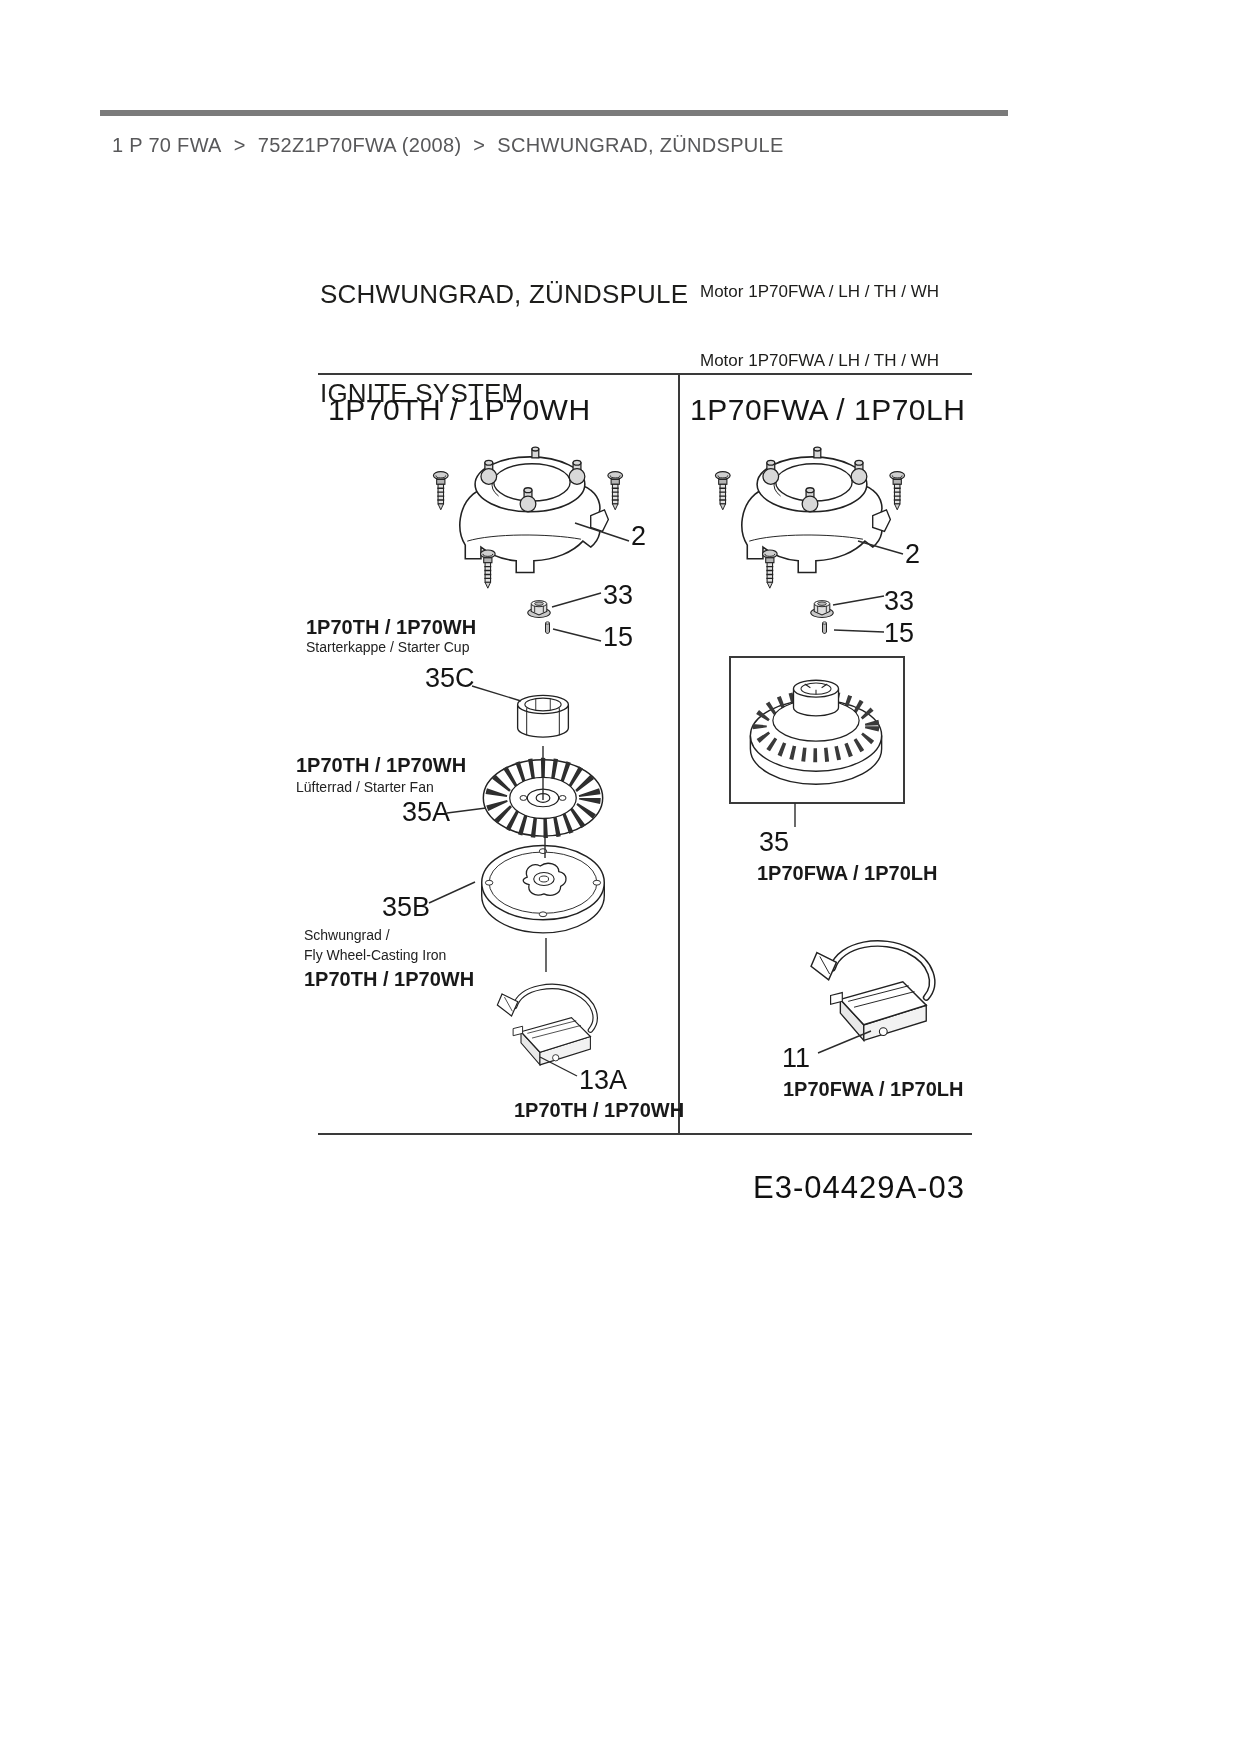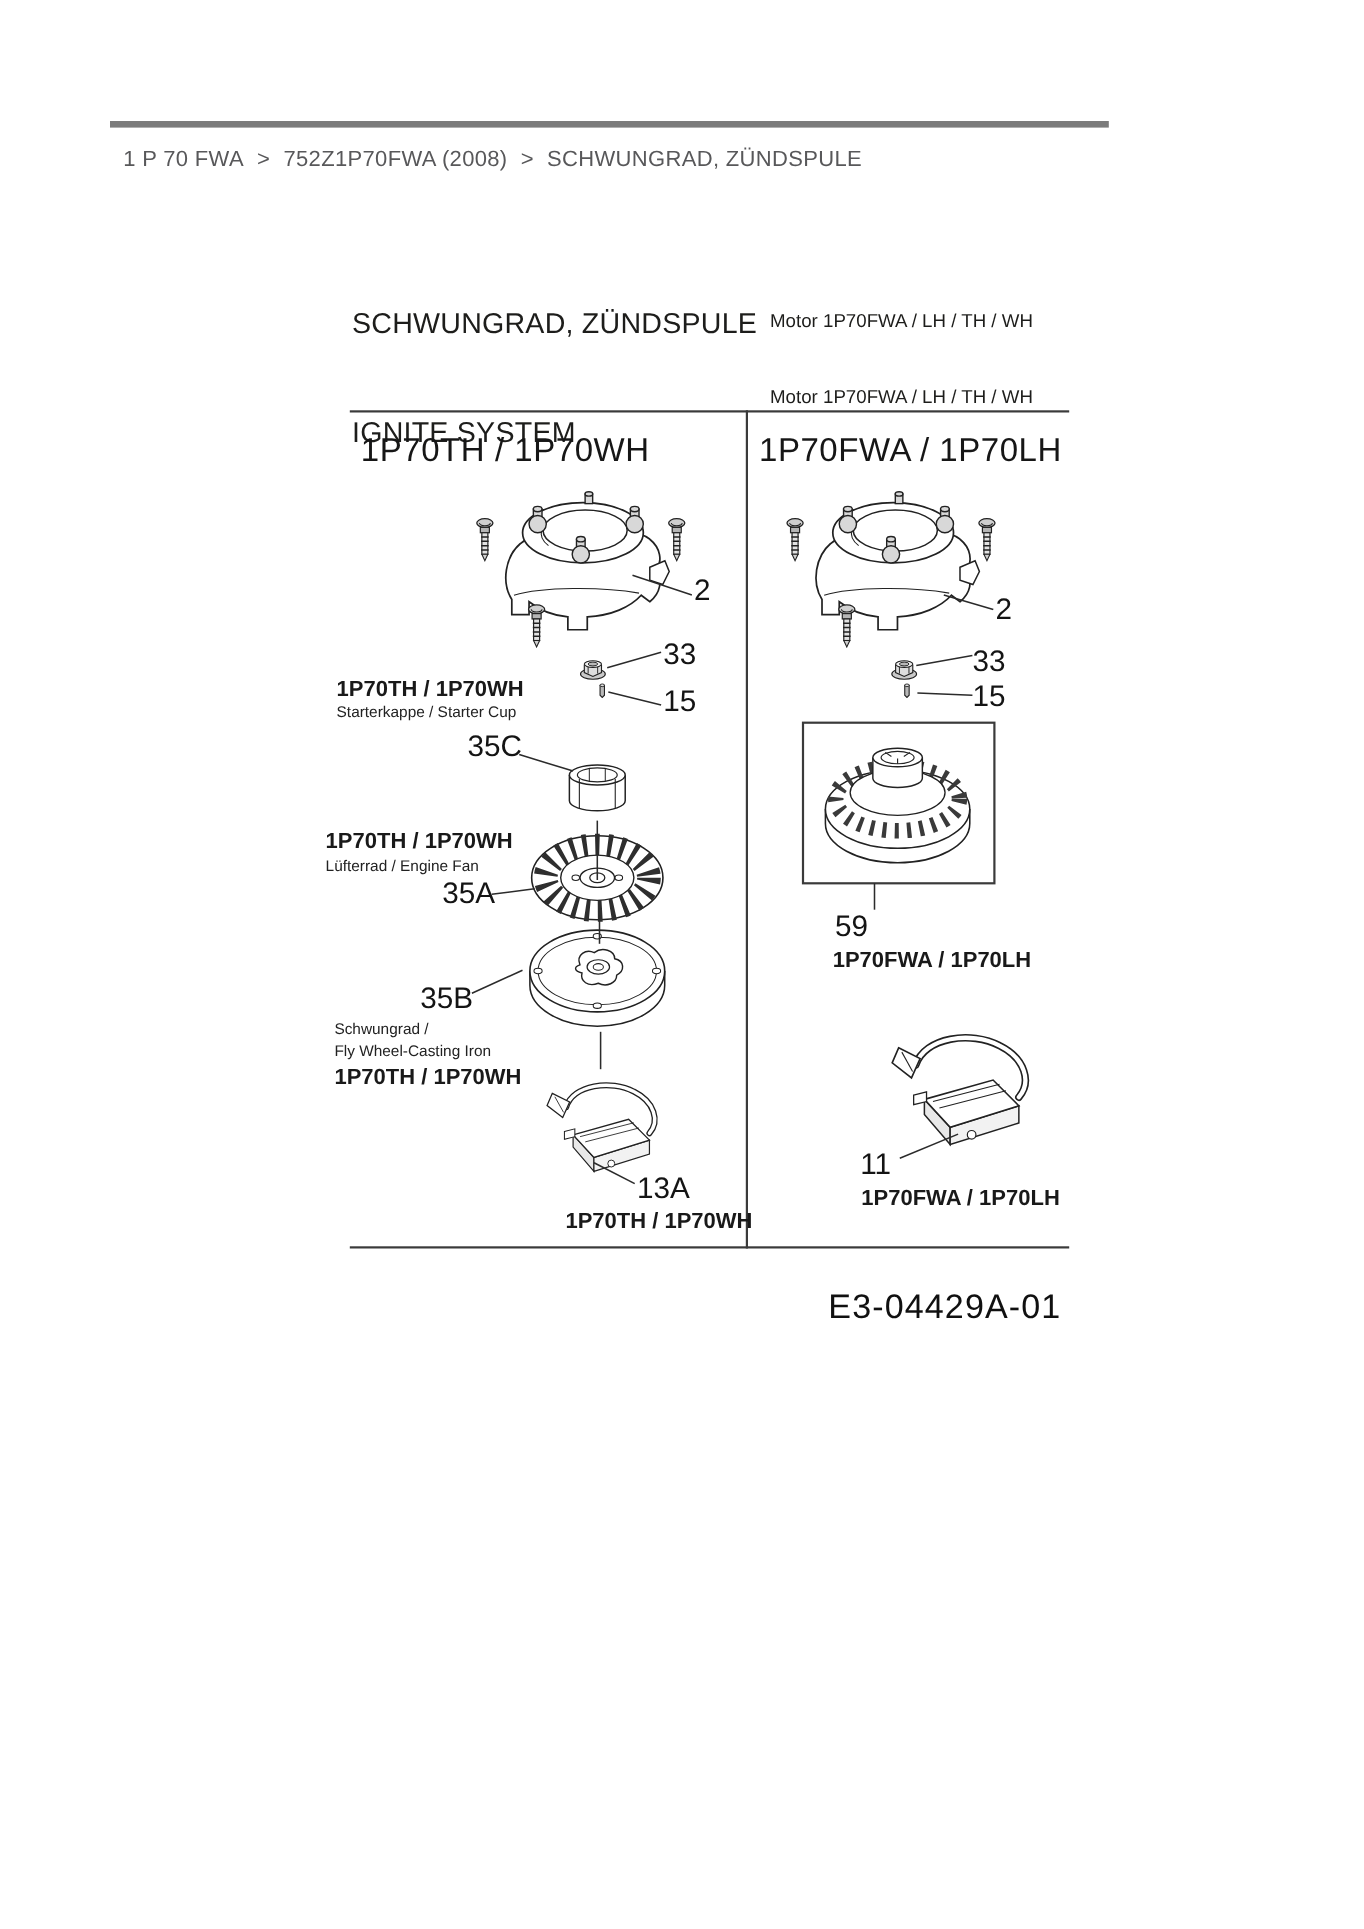--- a/index.html
+++ b/index.html
@@ -218,30 +218,30 @@
   <div class="abs callout" style="left:603px;top:580px;">33</div>
   <div class="abs callout" style="left:603px;top:622px;">15</div>
   <div class="abs callout" style="left:425px;top:663px;">35C</div>
   <div class="abs callout" style="left:402px;top:797px;">35A</div>
   <div class="abs callout" style="left:382px;top:892px;">35B</div>
   <div class="abs callout" style="left:579px;top:1065px;">13A</div>
 
   <div class="abs model" style="left:306px;top:616px;">1P70TH / 1P70WH</div>
   <div class="abs pname" style="left:306px;top:639px;">Starterkappe / Starter Cup</div>
   <div class="abs model" style="left:296px;top:754px;">1P70TH / 1P70WH</div>
-  <div class="abs pname" style="left:296px;top:779px;">Lüfterrad / Engine Fan</div>
+  <div class="abs pname" style="left:296px;top:779px;">Lüfterrad / Starter Fan</div>
   <div class="abs pname" style="left:304px;top:927px;">Schwungrad /</div>
   <div class="abs pname" style="left:304px;top:947px;">Fly Wheel-Casting Iron</div>
   <div class="abs model" style="left:304px;top:968px;">1P70TH / 1P70WH</div>
   <div class="abs model" style="left:514px;top:1099px;">1P70TH / 1P70WH</div>
 
   <div class="abs callout" style="left:905px;top:539px;">2</div>
   <div class="abs callout" style="left:884px;top:586px;">33</div>
   <div class="abs callout" style="left:884px;top:618px;">15</div>
-  <div class="abs callout" style="left:759px;top:827px;">59</div>
+  <div class="abs callout" style="left:759px;top:827px;">35</div>
   <div class="abs callout" style="left:782px;top:1043px;">11</div>
 
   <div class="abs model" style="left:757px;top:862px;">1P70FWA / 1P70LH</div>
   <div class="abs model" style="left:783px;top:1078px;">1P70FWA / 1P70LH</div>
 
-  <div class="abs dwgno" style="left:753px;top:1170px;">E3-04429A-01</div>
+  <div class="abs dwgno" style="left:753px;top:1170px;">E3-04429A-03</div>
 
 </div>
 
 </body></html>

